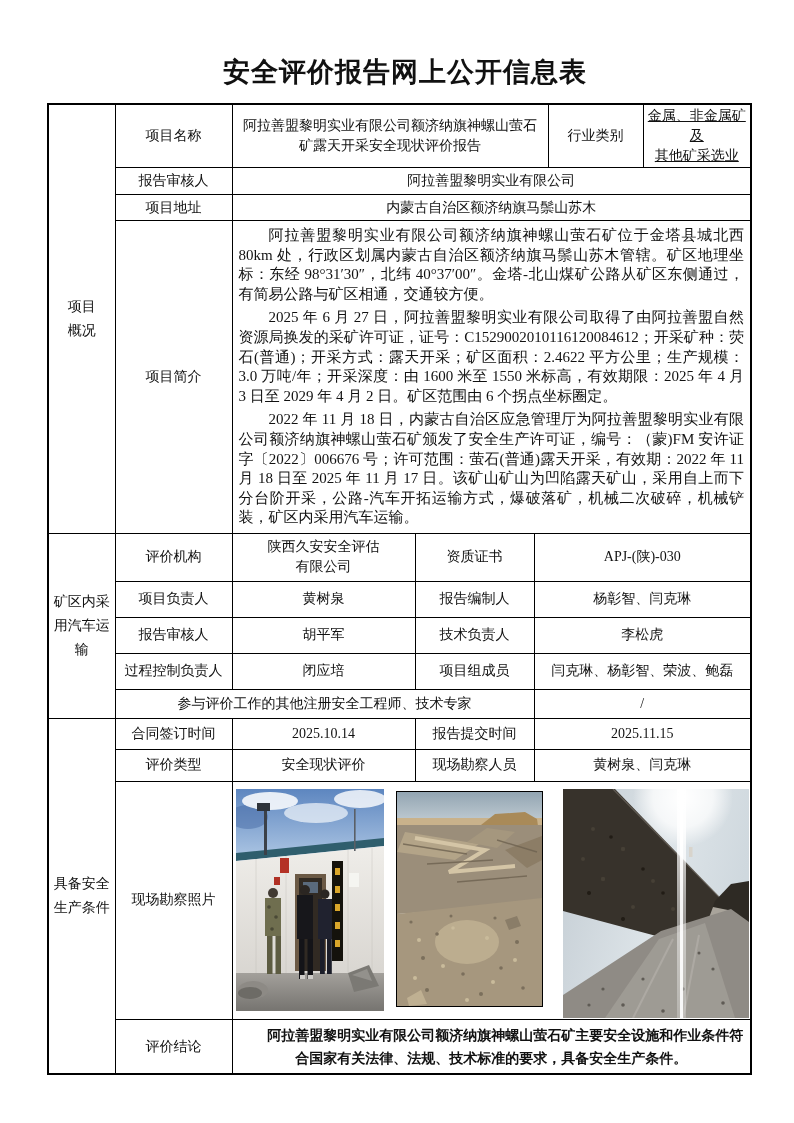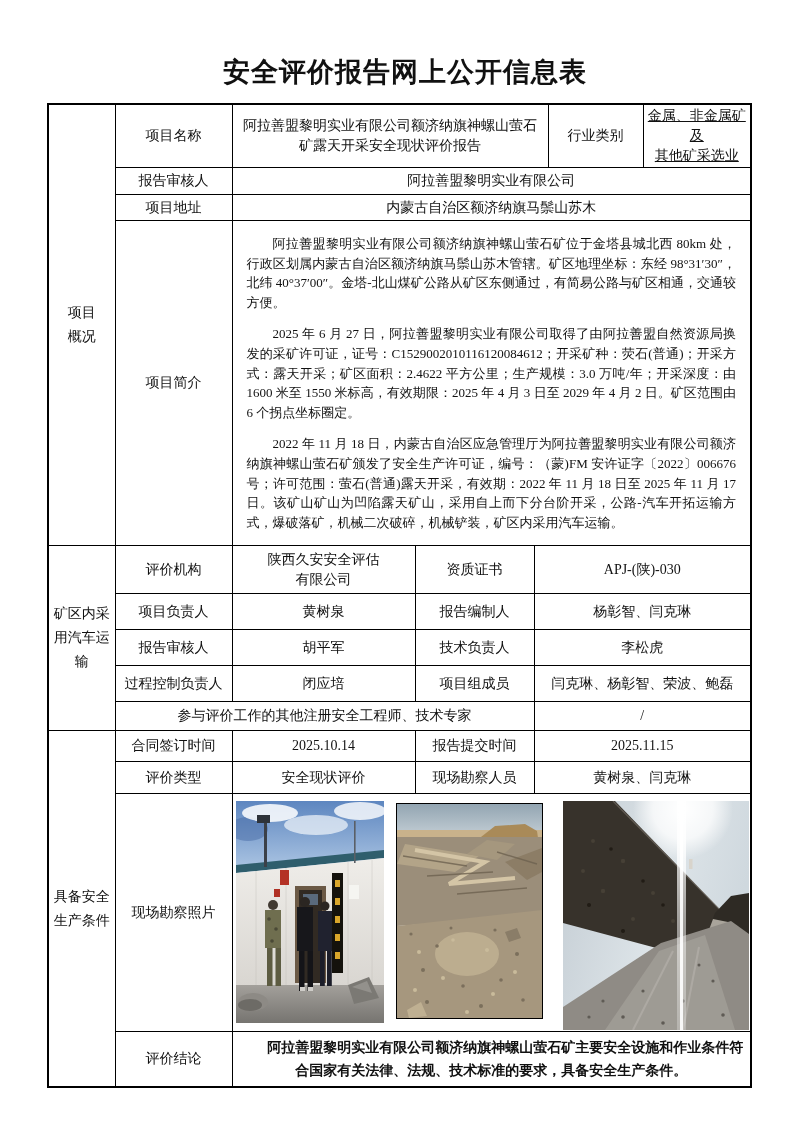--- a/index.html
+++ b/index.html
@@ -35,23 +35,23 @@
   }
   .prewrap{white-space:pre-line;line-height:20px;}
   .group-cell{line-height:24px;padding:0 2px;}
   .label-cell{padding:0 2px;margin-top:16px;}
   .intro-cell{
     text-align:justify;
     vertical-align:top;
     padding:3px 5px 2px 5px;
   }
   .intro-cell p{
-    margin:12px;
+    margin:4px;
     text-indent:2em;
-    font-size:13px;
+    font-size:15px;
     line-height:19.6px;
     text-align:justify;
   }
   .industry-cell{font-size:13px;text-decoration:underline;}
   .conclusion-cell{
     text-align:justify;
     font-family:"Liberation Sans","DejaVu Sans",sans-serif;
     font-weight:bold;
     font-size:14.5px;
     line-height:23px;

